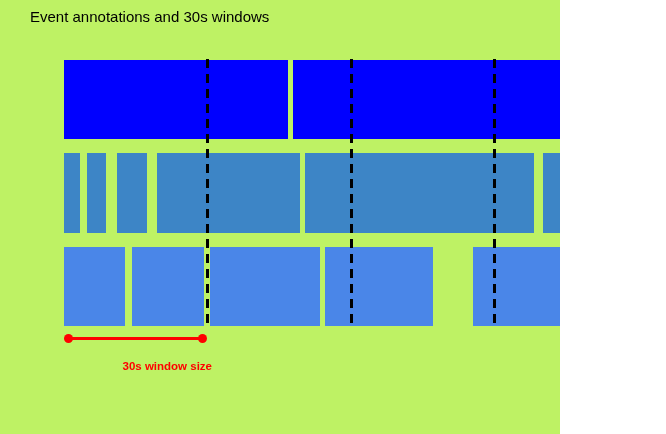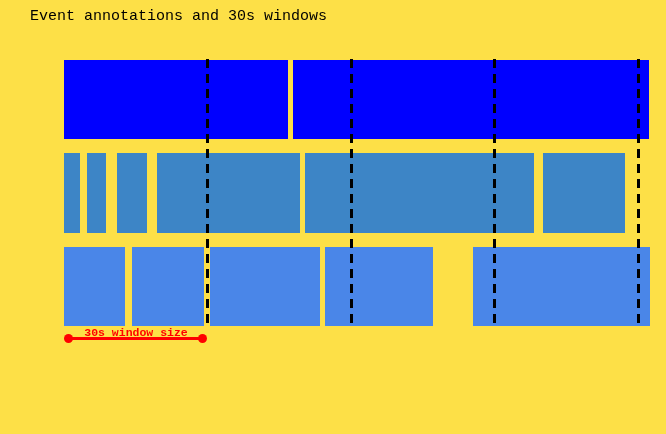--- a/index.html
+++ b/index.html
@@ -1,40 +1,40 @@
 <!DOCTYPE html>
 <html><head>
 <meta charset="utf-8">
 <style>
   html,body{margin:0;padding:0;background:#fff;}
   .figure{
     position:relative;
-    width:666px;height:434px;
-    background:#fde047;
+    width:560px;height:434px;
+    background:#bef264;
     overflow:hidden;
-    font-family:Liberation Mono, monospace;
+    font-family:Liberation Sans, sans-serif;
   }
   .title{
     position:absolute;left:30px;top:8px;
     font-size:15px;color:#000;
     white-space:nowrap;
   }
   .chart{position:absolute;left:0;top:0;width:666px;height:434px;}
   .bar{position:absolute;}
   .wline{
     position:absolute;top:59px;height:268px;width:3px;
     background:repeating-linear-gradient(180deg,#000 0 9px,transparent 9px 15px);
   }
   .aline{position:absolute;left:68px;top:337px;width:135px;height:3px;background:#f00;}
   .adot{position:absolute;width:9px;height:9px;border-radius:50%;background:#f00;top:334px;}
   .adot.left{left:64px;}
   .adot.right{left:198px;}
   .alabel{
-    position:absolute;left:60px;top:326px;width:152px;
-    text-align:center;color:#f00;font-size:11.5px;font-weight:bold;
+    position:absolute;left:60px;top:360px;width:152px;
+    text-align:right;color:#f00;font-size:11.5px;font-weight:bold;
     white-space:nowrap;
   }
 </style>
 </head>
 <body>
 
 <div class="figure">
   <div class="title" style="color: rgb(0, 0, 0);">Event annotations and 30s windows</div>
 
   <div id="chart" class="chart">

